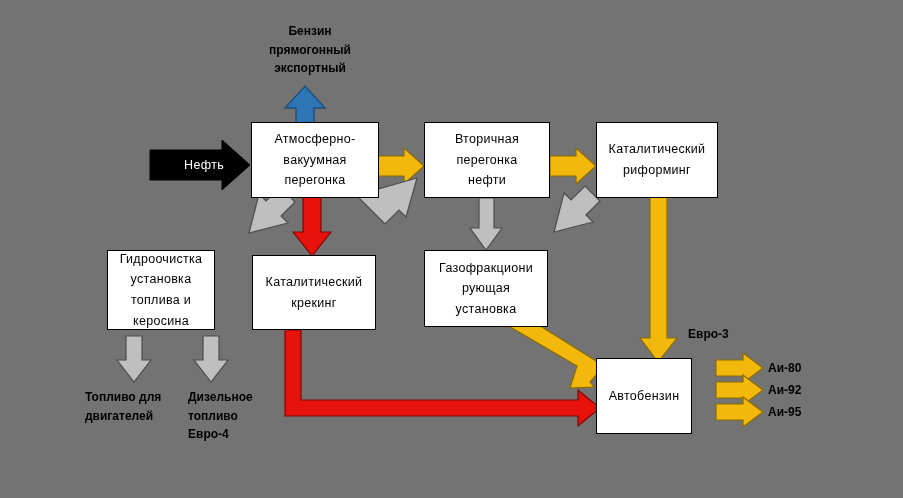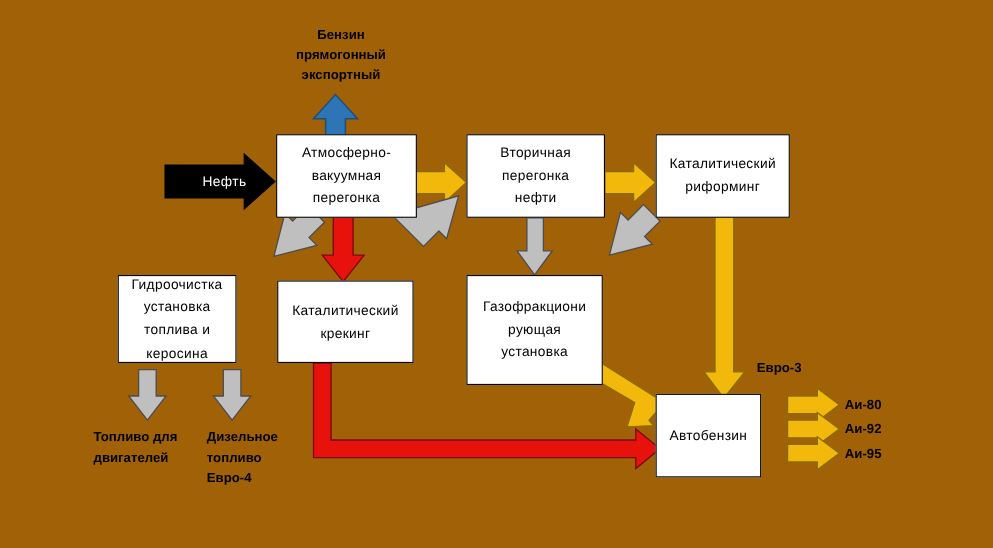--- a/index.html
+++ b/index.html
@@ -7,21 +7,21 @@
     padding: 0;
     background: #ffffff;
   }
   body {
     font-family: "Liberation Sans", sans-serif;
   }
   #canvas {
     position: relative;
     width: 903px;
     height: 498px;
-    background: #a16207;
+    background: #737373;
     overflow: hidden;
   }
   #svg-layer {
     position: absolute;
     left: 0;
     top: 0;
     width: 903px;
     height: 498px;
   }
   .box {
@@ -201,21 +201,21 @@
     <div>установка</div>
     <div>топлива и</div>
     <div>керосина</div>
   </div>
 
   <div class="box" style="left:252px; top:255px; width:124px; height:75px;">
     <div>Каталитический</div>
     <div>крекинг</div>
   </div>
 
-  <div class="box" style="left:424px; top:250px; width:124px; height:100px;">
+  <div class="box" style="left:424px; top:250px; width:124px; height:77px;">
     <div>Газофракциони</div>
     <div>рующая</div>
     <div>установка</div>
   </div>
 
   <div class="box" style="left:596px; top:358px; width:96px; height:76px;">
     <div>Автобензин</div>
   </div>
 
   <div class="label label-bold" style="left:85px; top:388px; width:105px;">

